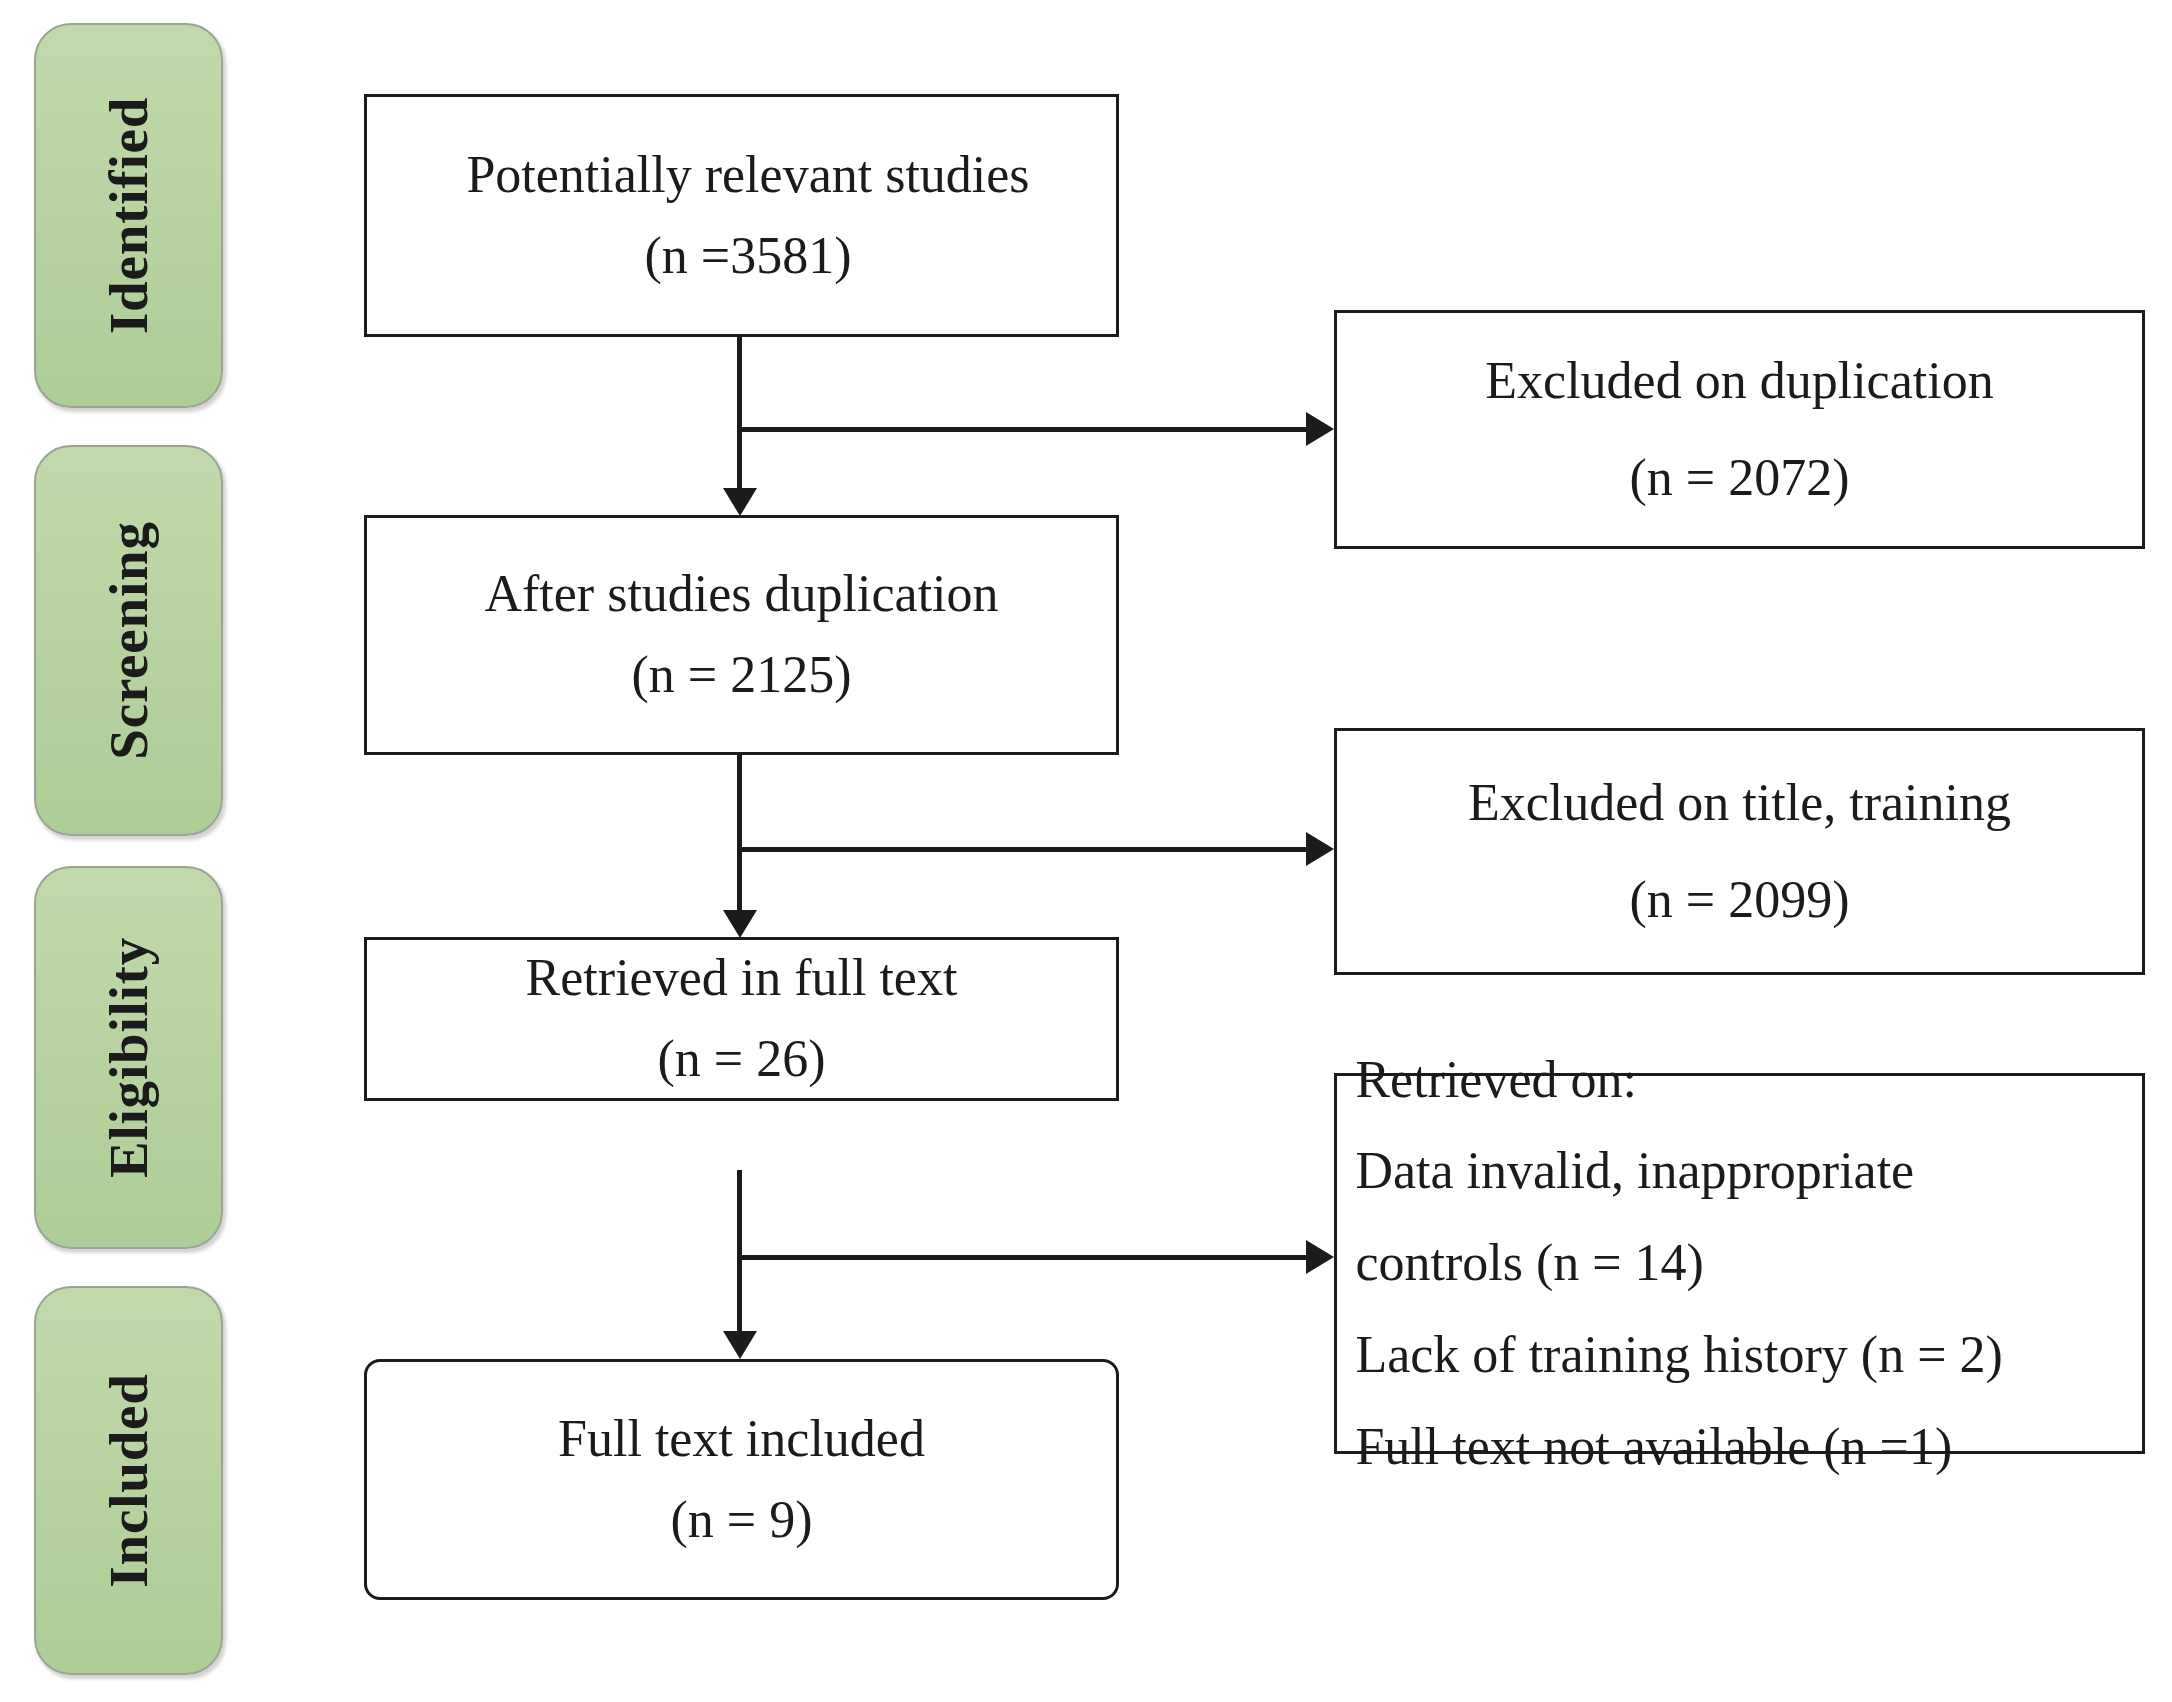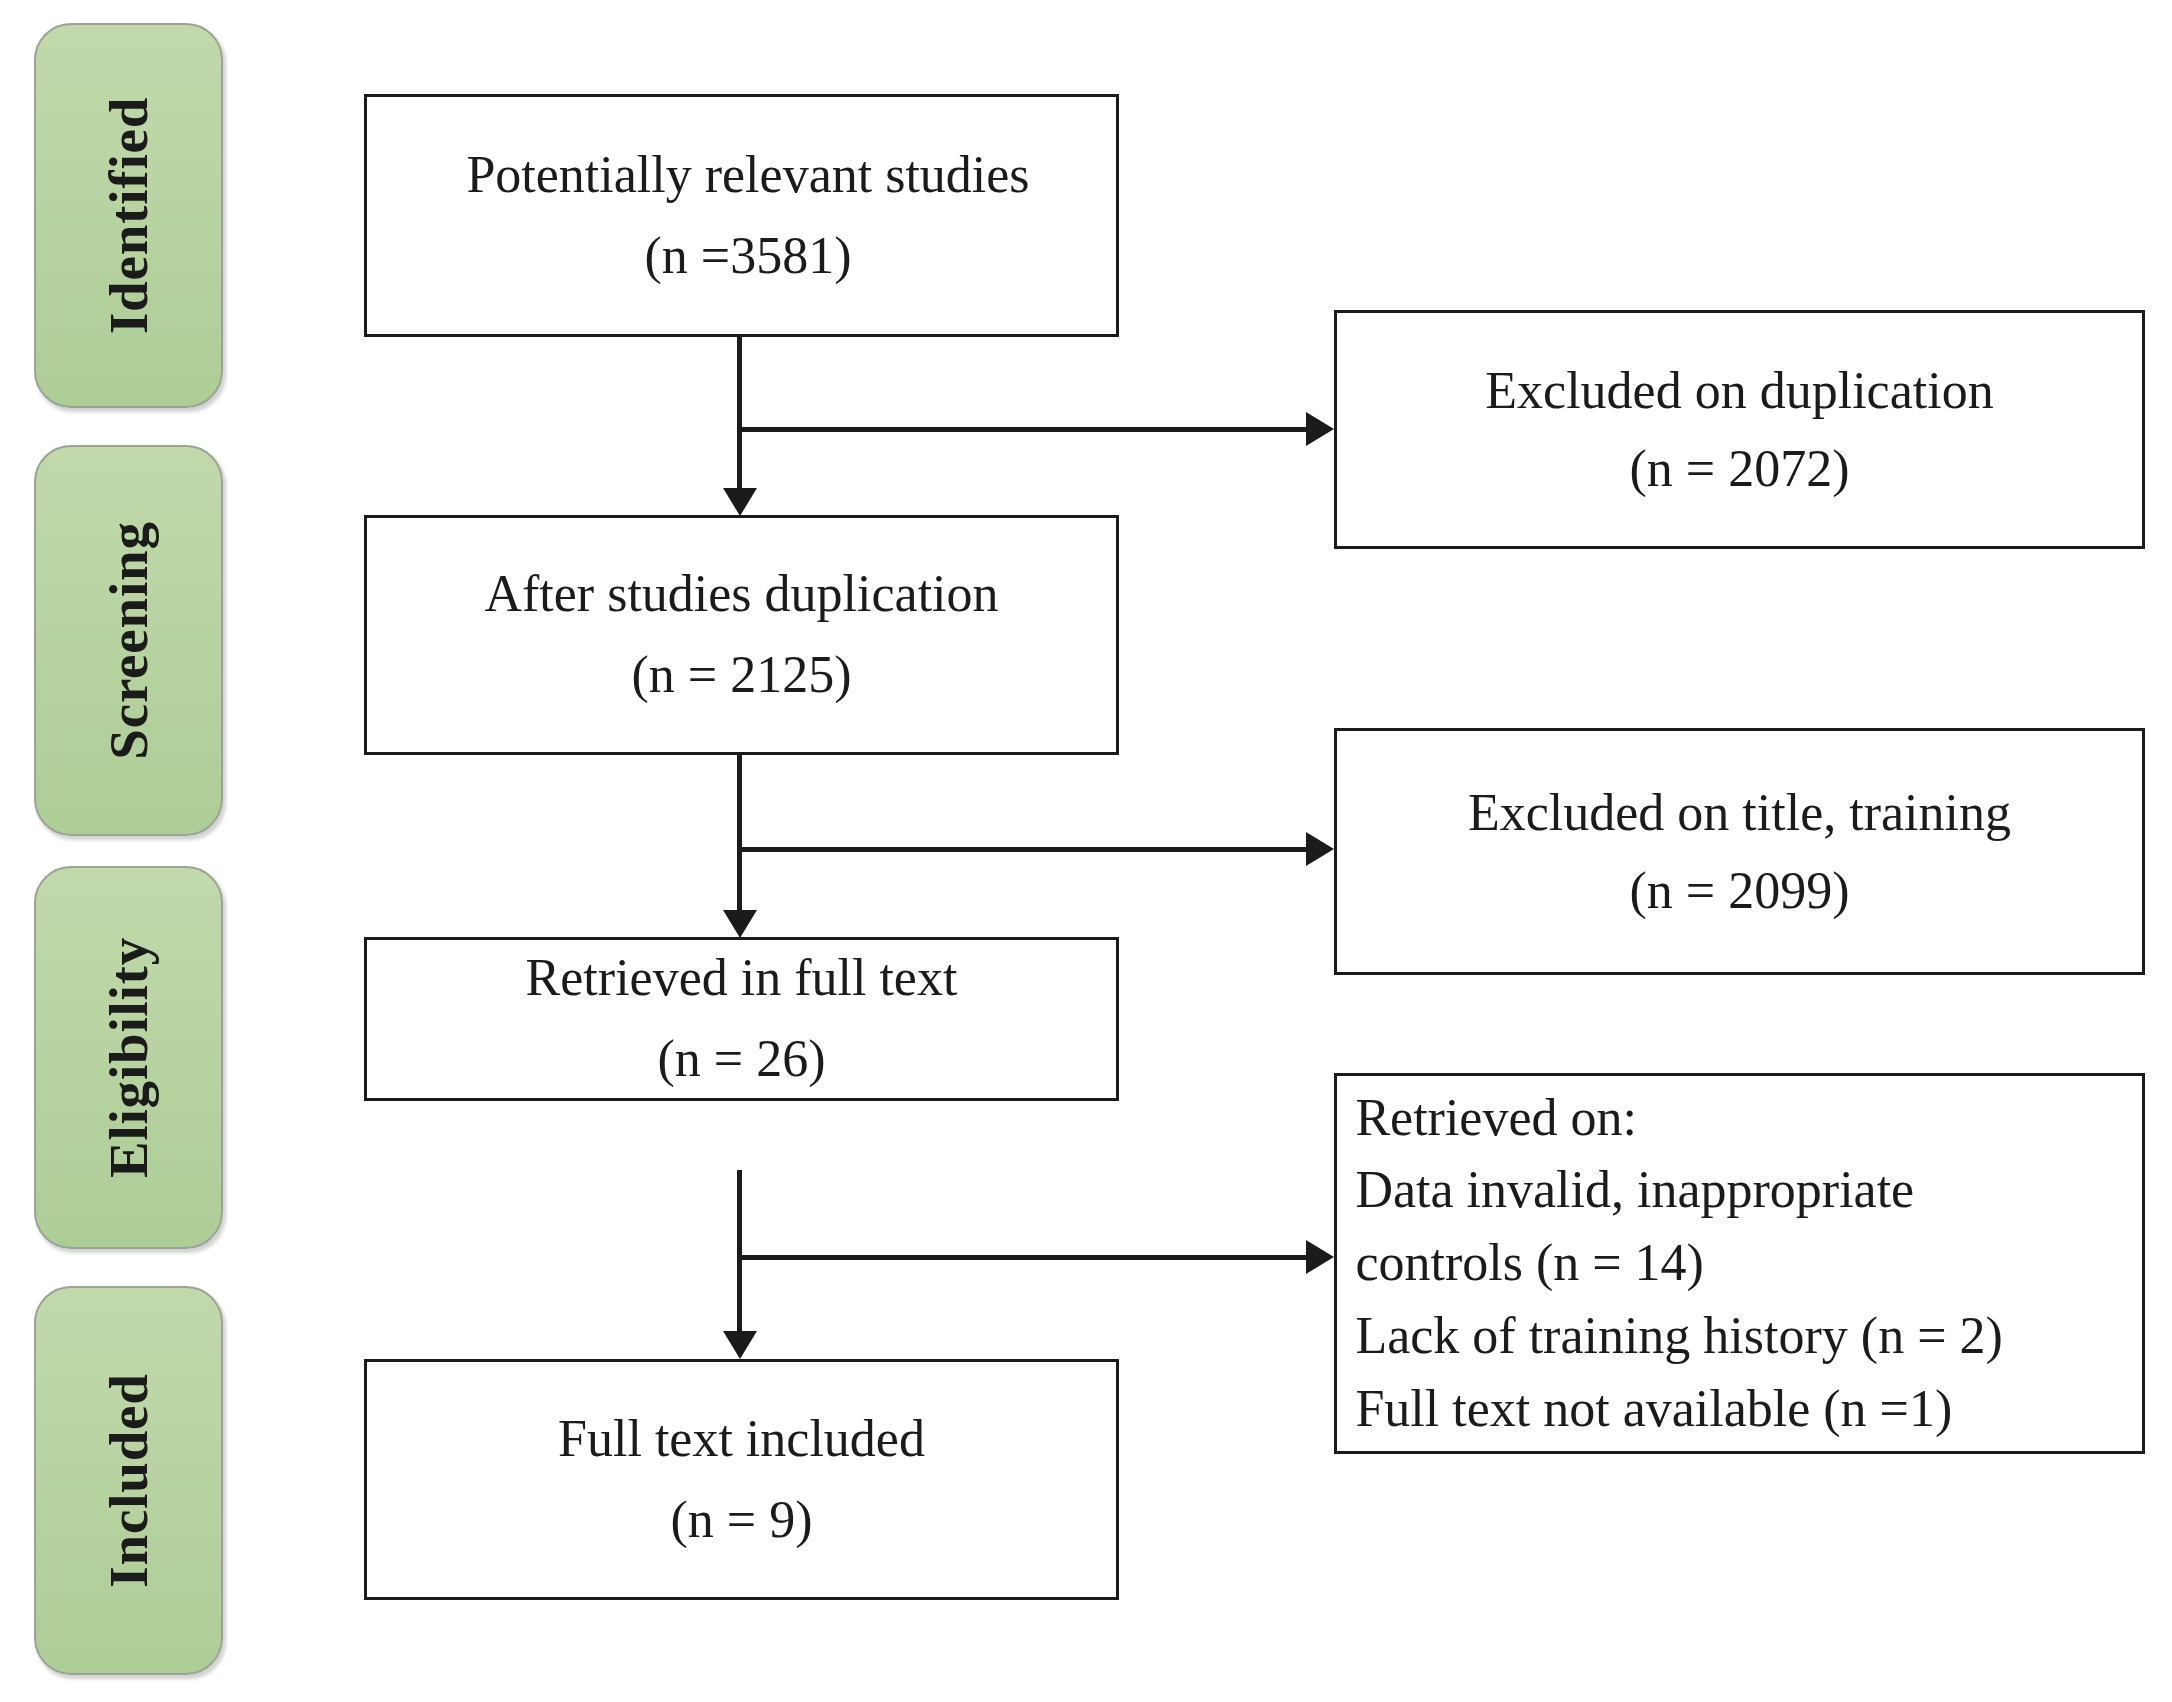--- a/index.html
+++ b/index.html
@@ -60,36 +60,37 @@
     flex-direction:column;
     justify-content:center;
     align-items:center;
     text-align:center;
     font-size:52px;
     line-height:1.55;
   }
   #flow-1{top:94px;height:243px;padding-left:13px;}
   #flow-2{top:515px;height:240px;}
   #flow-3{top:937px;height:164px;justify-content:center;}
-  #flow-4{top:1359px;height:241px;}
+  #flow-4{top:1359px;height:241px;border-radius:16px;}
 
   
   .exclbox{
     position:absolute;
     left:1334px;
     width:811px;
     border:3.8px solid var(--box-border);
     background:var(--background);
     display:flex;
     flex-direction:column;
     justify-content:center;
     align-items:center;
     text-align:center;
     font-size:52px;
     line-height:1.5;
+    gap:19px;
   }
   #excl-1{top:310px;height:239px;}
   #excl-2{top:728px;height:247px;}
   #excl-3{
     top:1073px;height:381px;
     align-items:flex-start;
     text-align:left;
     padding:3.1px 14px 3.1px 18.4px;
     line-height:1.4;
   }

